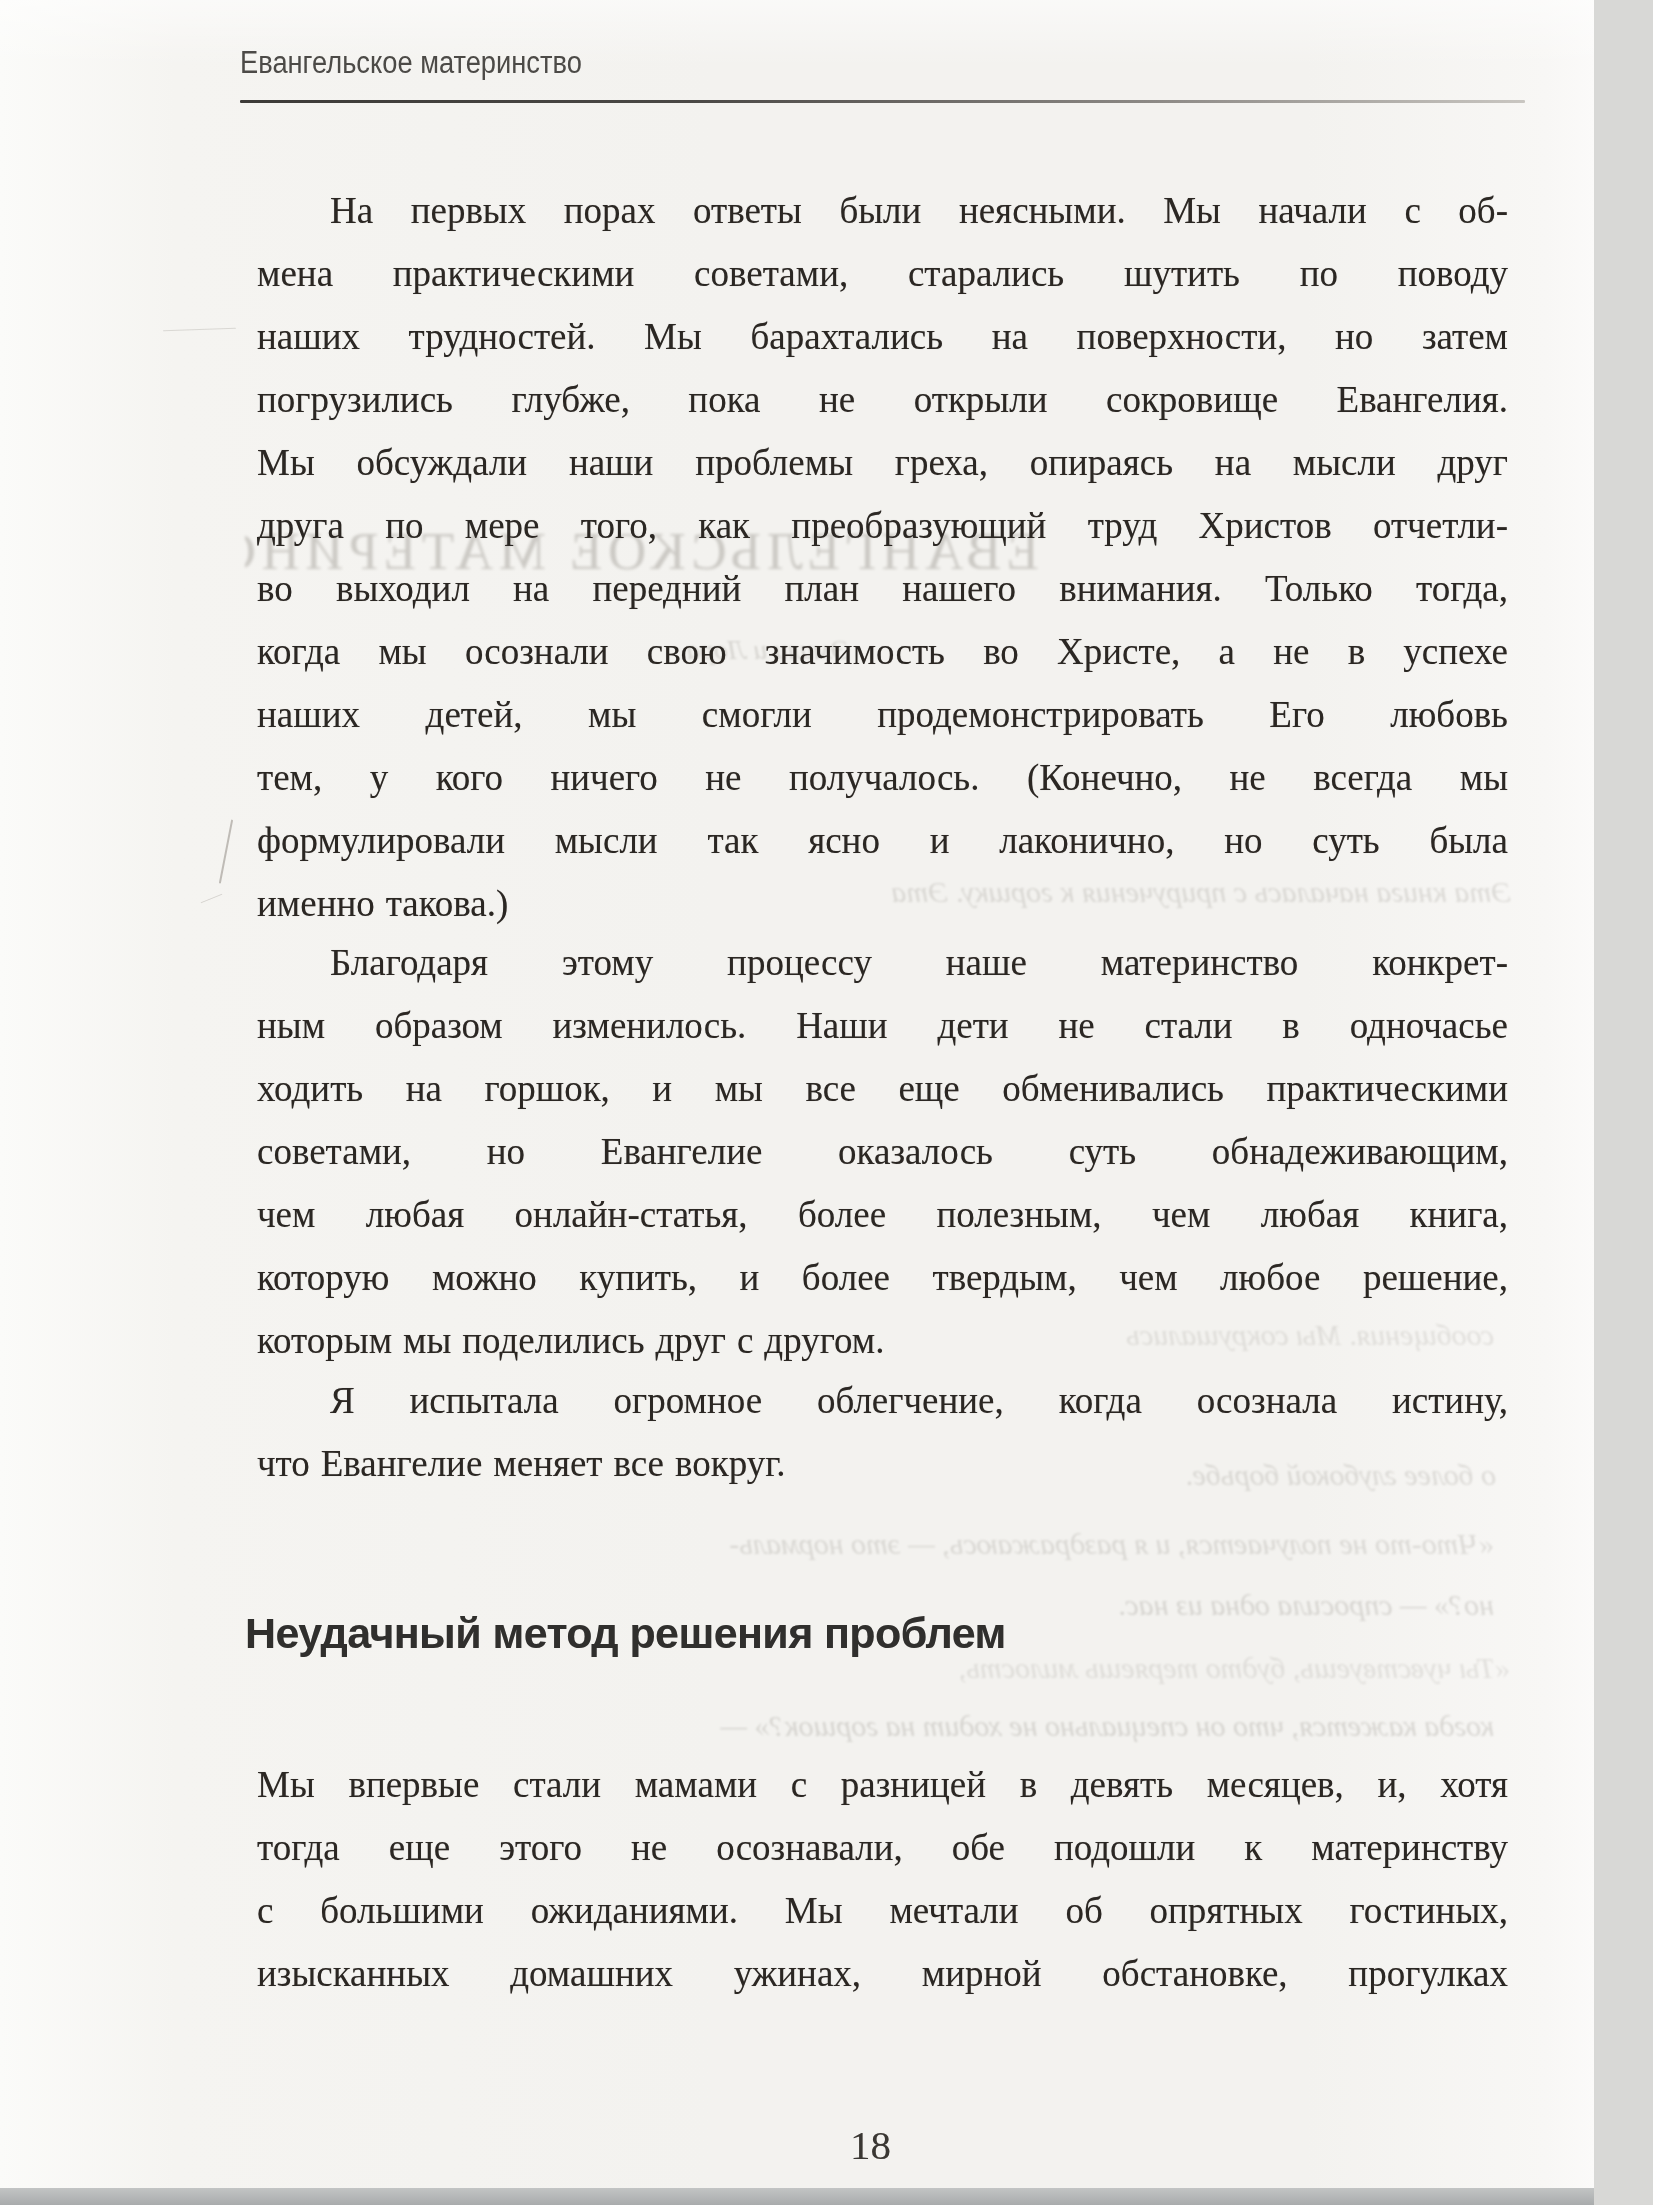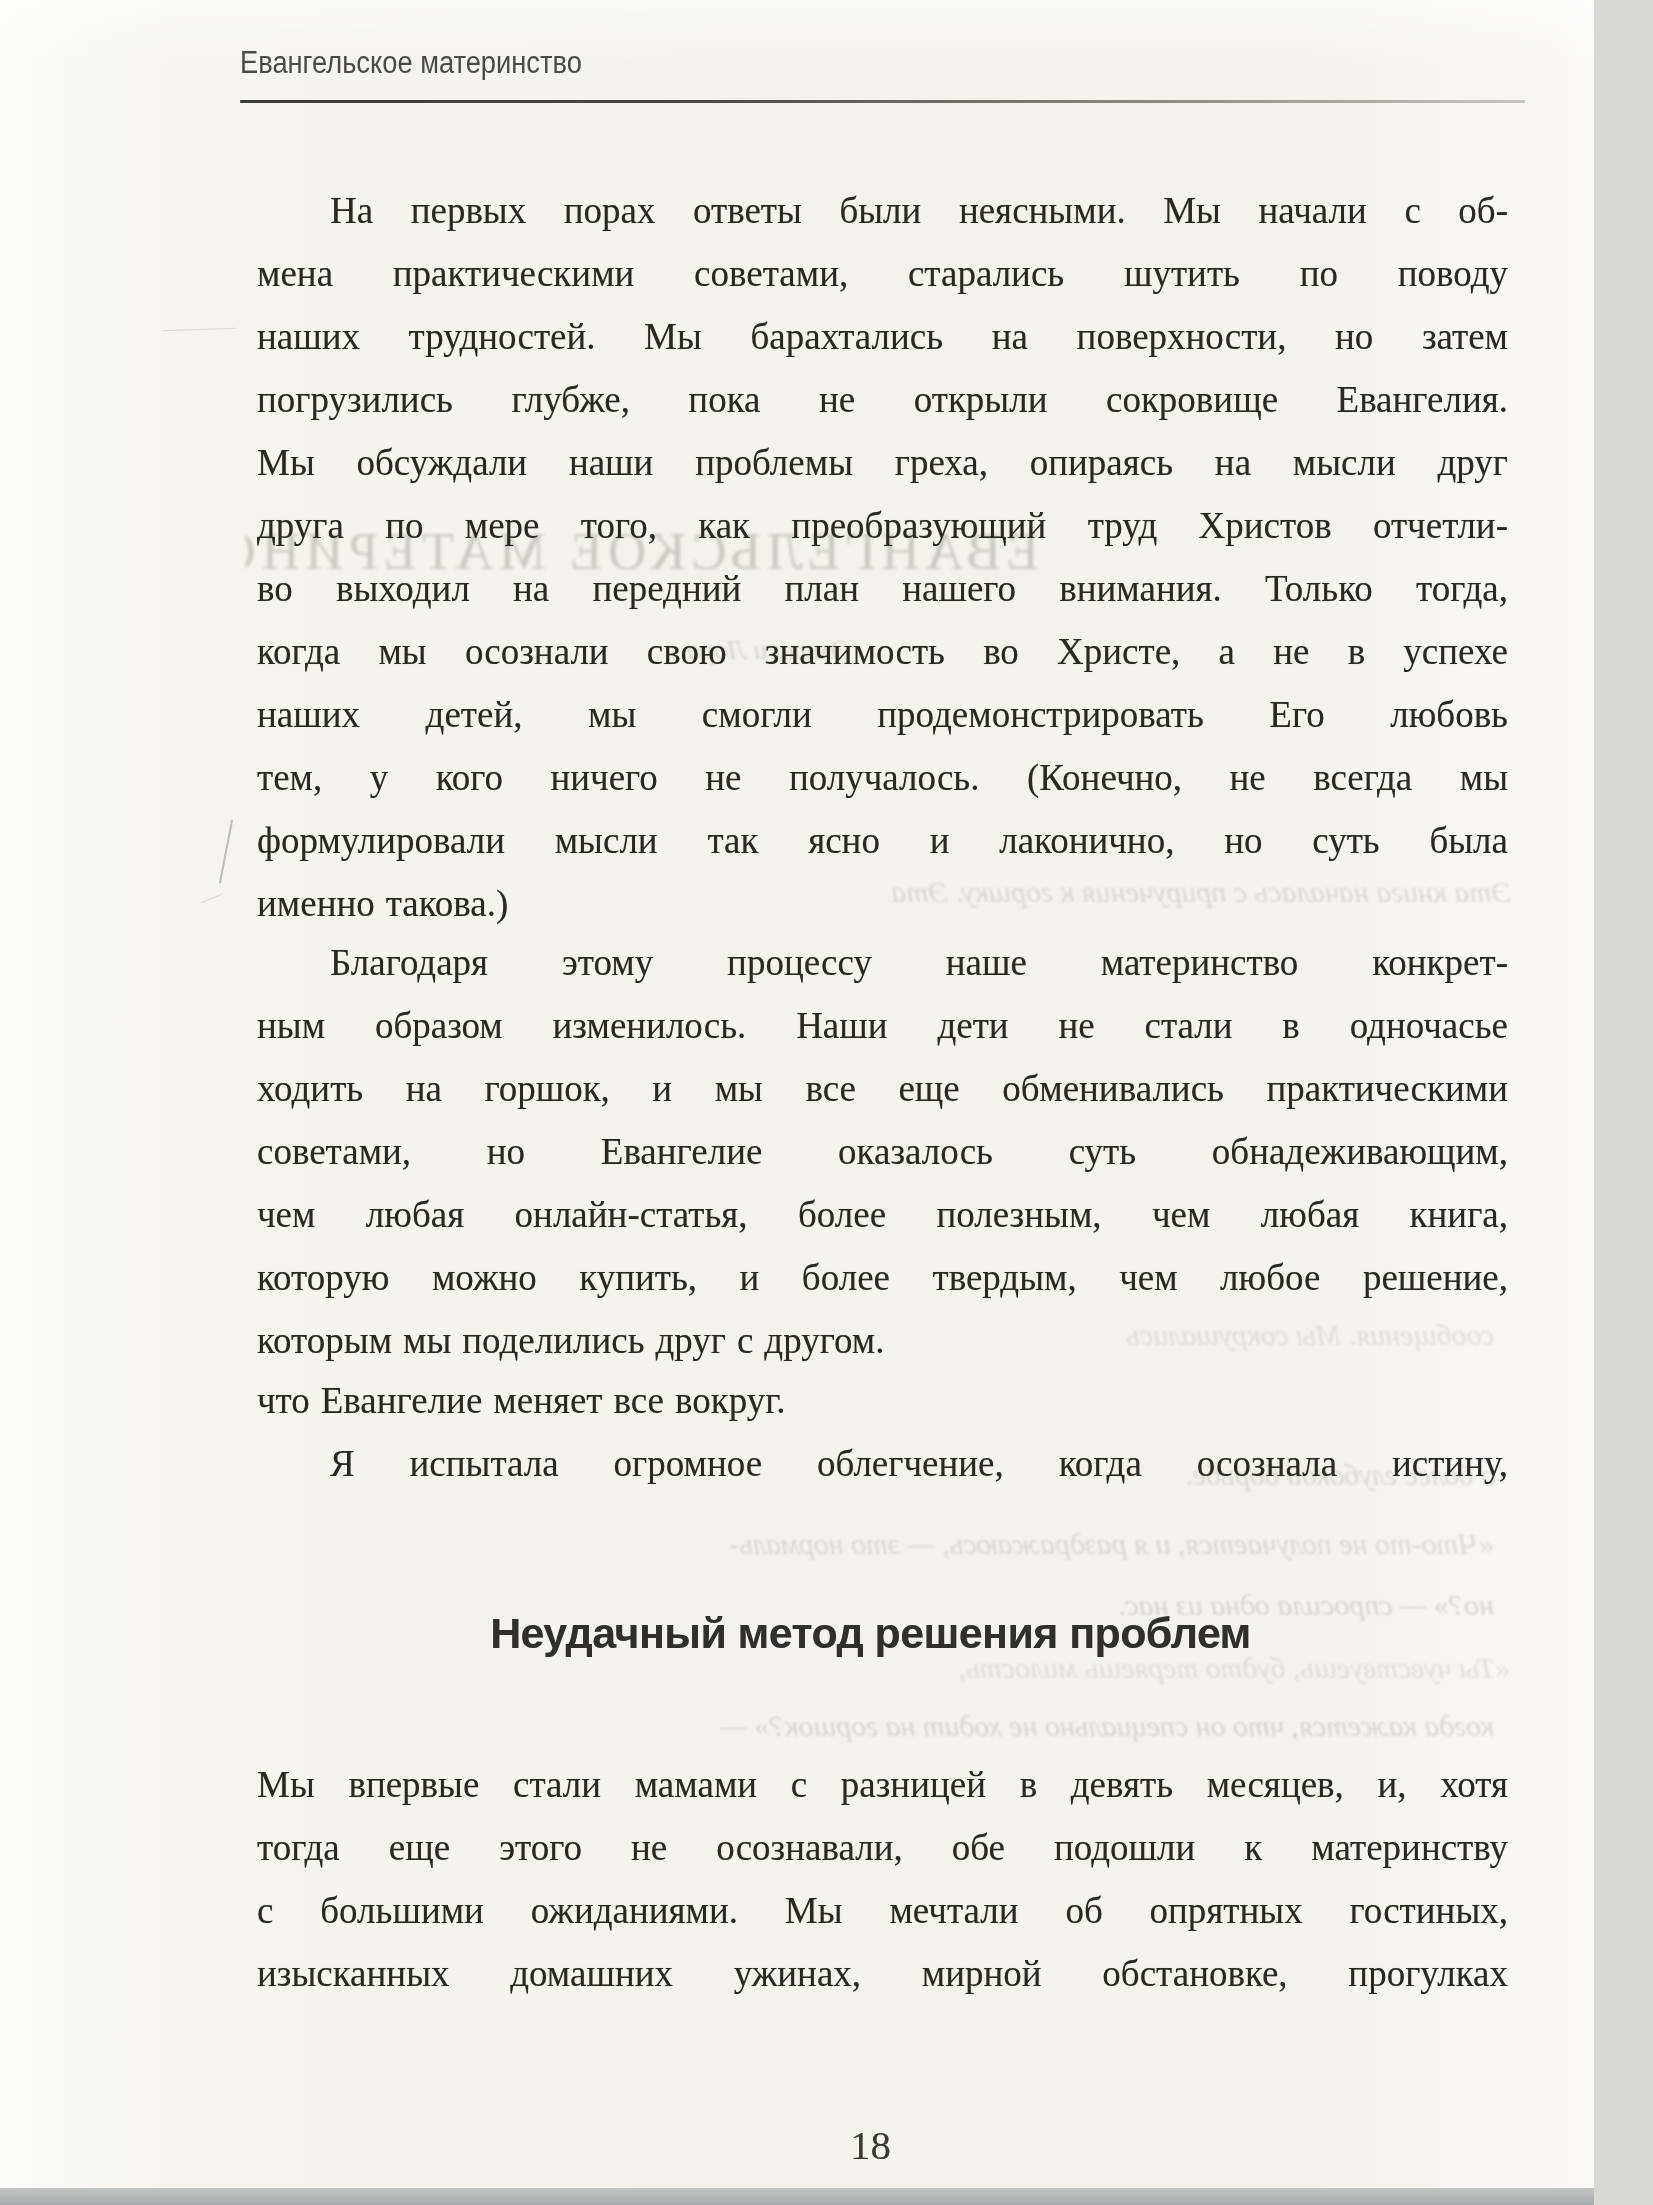--- a/index.html
+++ b/index.html
@@ -35,21 +35,21 @@
     text-shadow:0 0 0.7px rgba(43,38,33,.35);
     white-space:normal;
   }
   .bodyline.last{text-align-last:left;}
   .bodyline.indent{padding-left:73px;}
   
   .section-heading{
     position:absolute;left:245px;top:1609px;width:1251px;
     font-family:"Liberation Sans", sans-serif;
     font-size:43px;font-weight:700;color:#302f2d;
-    text-align:center;letter-spacing:-0.6px;
+    letter-spacing:-0.6px;
     text-shadow:0 0 0.6px rgba(48,47,45,.3);
   }
   
   .page-number{
     position:absolute;left:245px;top:2121px;width:1251px;
     font-size:41px;color:#3a3733;text-align:center;
     text-shadow:0 0 0.6px rgba(58,55,51,.3);
   }
   
   .bleed{
@@ -112,22 +112,22 @@
       <div class="para" style="top: 931px;">
         <div class="bodyline indent">Благодаря этому процессу наше материнство конкрет-</div>
         <div class="bodyline">ным образом изменилось. Наши дети не стали в одночасье</div>
         <div class="bodyline">ходить на горшок, и мы все еще обменивались практическими</div>
         <div class="bodyline">советами, но Евангелие оказалось суть обнадеживающим,</div>
         <div class="bodyline">чем любая онлайн-статья, более полезным, чем любая книга,</div>
         <div class="bodyline">которую можно купить, и более твердым, чем любое решение,</div>
         <div class="bodyline last">которым мы поделились друг с другом.</div>
       </div>
       <div class="para" style="top: 1369px;">
+        <div class="bodyline indent">Я испытала огромное облегчение, когда осознала истину,</div>
         <div class="bodyline last">что Евангелие меняет все вокруг.</div>
-        <div class="bodyline indent">Я испытала огромное облегчение, когда осознала истину,</div>
       </div>
       <div class="para" style="top: 1753px;">
         <div class="bodyline">Мы впервые стали мамами с разницей в девять месяцев, и, хотя</div>
         <div class="bodyline">тогда еще этого не осознавали, обе подошли к материнству</div>
         <div class="bodyline">с большими ожиданиями. Мы мечтали об опрятных гостиных,</div>
         <div class="bodyline">изысканных домашних ужинах, мирной обстановке, прогулках</div>
       </div>
     </div>
 
   <div class="section-heading">Неудачный метод решения проблем</div>

